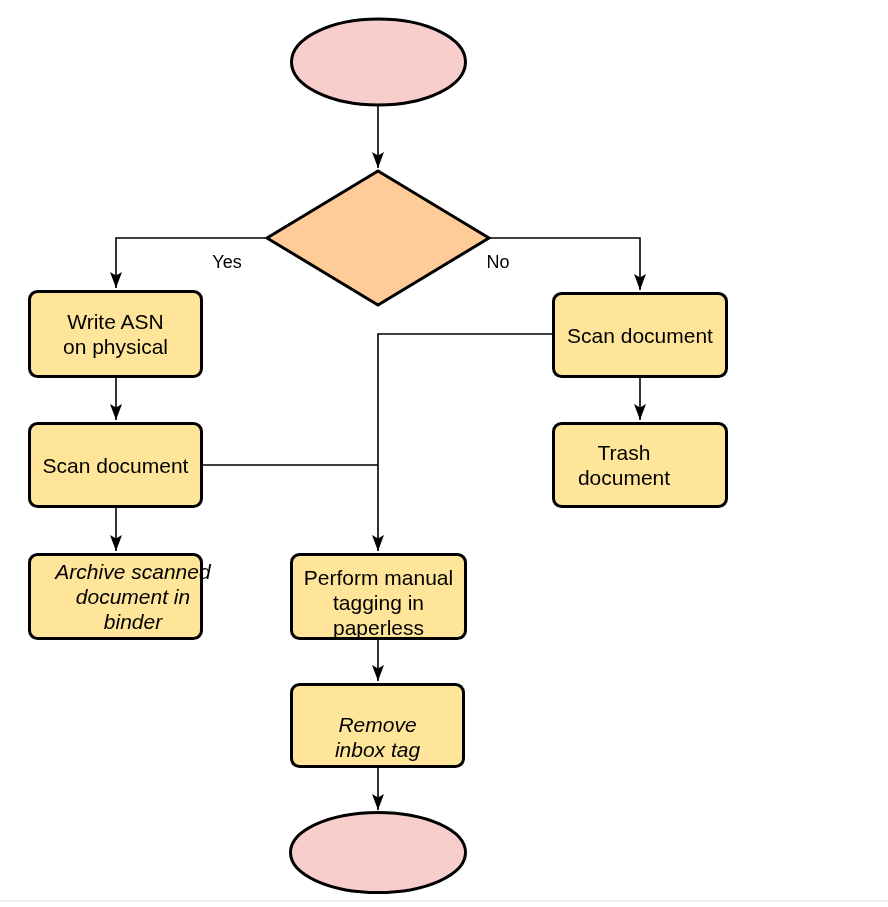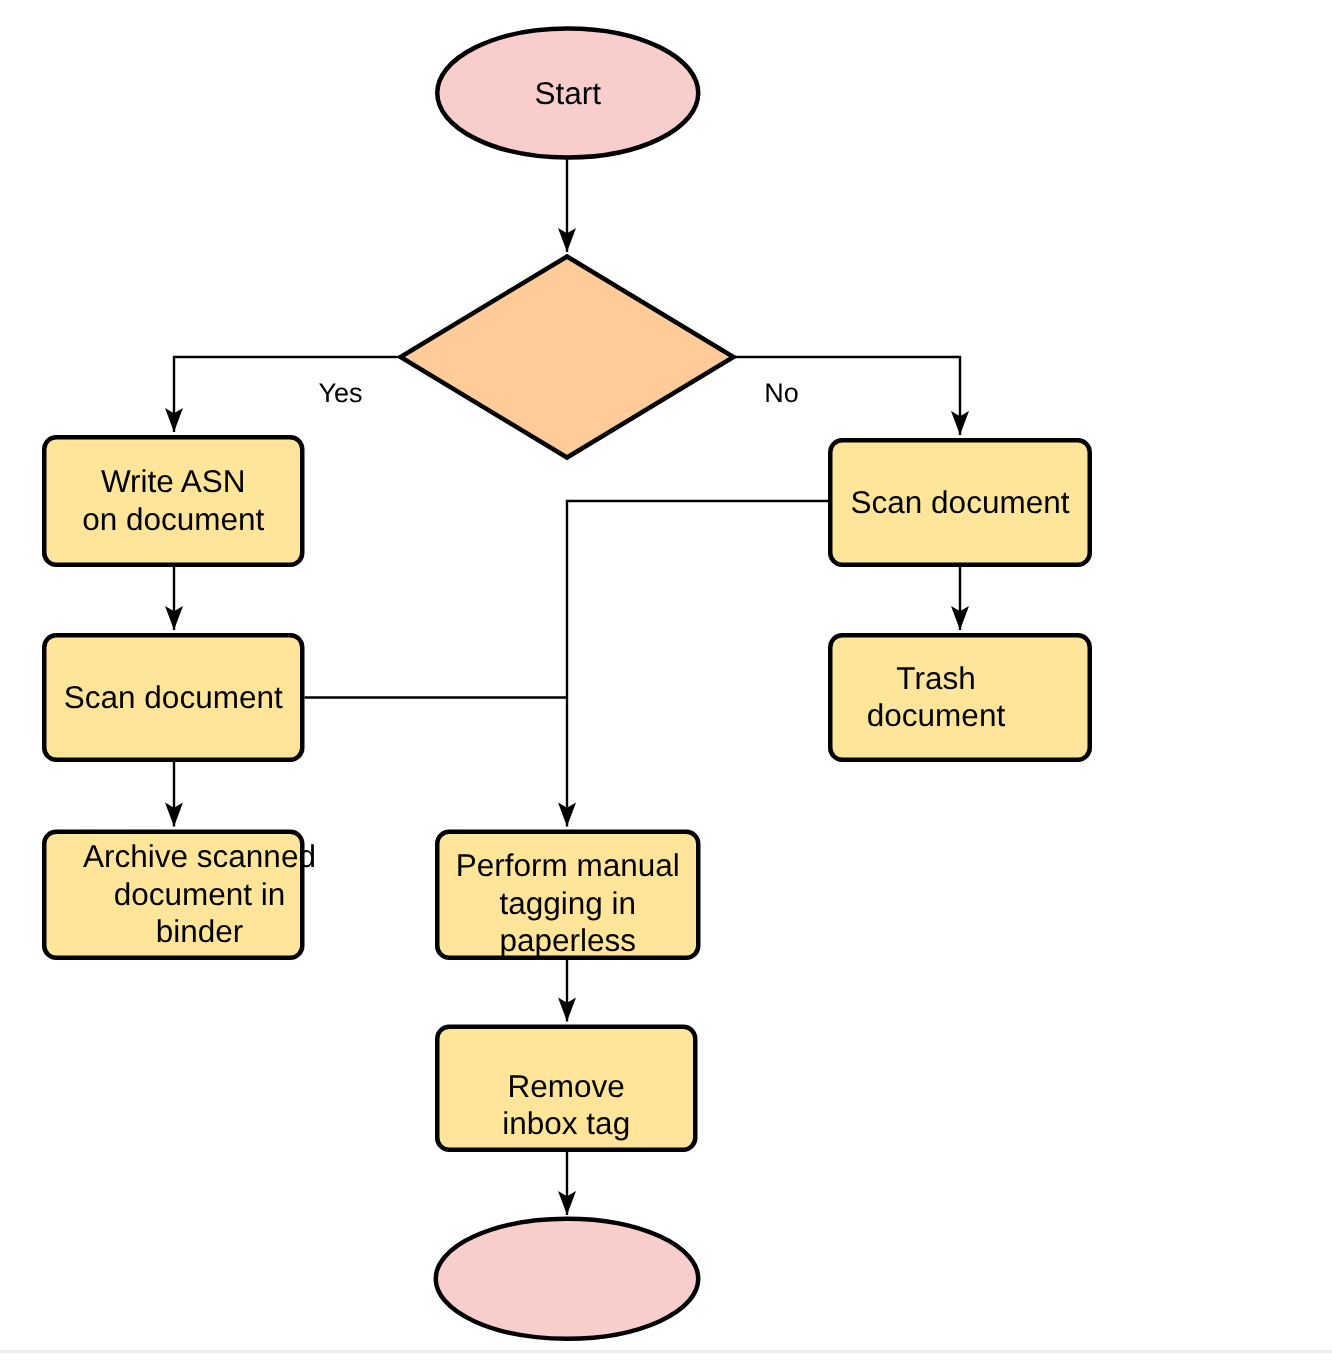--- a/index.html
+++ b/index.html
@@ -60,33 +60,32 @@
     <rect class="shape process" x="29.5" y="291.5" width="172" height="85" rx="8" ry="8"></rect>
     <rect class="shape process" x="29.5" y="423.5" width="172" height="83" rx="8" ry="8"></rect>
     <rect class="shape process" x="29.5" y="554.5" width="172" height="84" rx="8" ry="8"></rect>
     <rect class="shape process" x="553.5" y="293.5" width="173" height="83" rx="8" ry="8"></rect>
     <rect class="shape process" x="553.5" y="423.5" width="173" height="83" rx="8" ry="8"></rect>
     <rect class="shape process" x="291.5" y="554.5" width="174" height="84" rx="8" ry="8"></rect>
     <rect class="shape process" x="291.5" y="684.5" width="172" height="82" rx="8" ry="8"></rect>
     <ellipse class="shape terminal" cx="378" cy="852.5" rx="87.5" ry="40"></ellipse>
   </svg>
 
-  <div class="node-label" style="left:290px;top:18px;width:177px;height:88px;">Start</div>
   <div class="node-label" style="left:28px;top:290px;width:175px;height:88px;">Write ASN
-on document</div>
+on physical</div>
   <div class="node-label" style="left:28px;top:422px;width:175px;height:86px;">Scan document</div>
-  <div class="node-label" style="left:28px;top:553px;width:210px;height:87px;">Archive scanned
+  <div class="node-label" style="left:28px;top:553px;width:210px;height:87px;font-style:italic;">Archive scanned
 document in
 binder</div>
   <div class="node-label" style="left:552px;top:292px;width:176px;height:86px;">Scan document</div>
   <div class="node-label" style="left:552px;top:422px;width:144px;height:86px;">Trash document</div>
   <div class="node-label" style="left:290px;top:553px;width:177px;height:99px;">Perform manual
 tagging in
 paperless</div>
-  <div class="node-label" style="left:290px;top:683px;width:175px;height:108px;">Remove
+  <div class="node-label" style="left:290px;top:683px;width:175px;height:108px;font-style:italic;">Remove
 inbox tag</div>
 
   <div class="edge-label" style="left:195px;top:210px;width:64px;">Yes</div>
-  <div class="edge-label" style="left:489px;top:210px;width:64px;">No</div>
+  <div class="edge-label" style="left:466px;top:210px;width:64px;">No</div>
 
 
   <div class="bottom-divider"></div>
 </div>
 
 </body></html>

